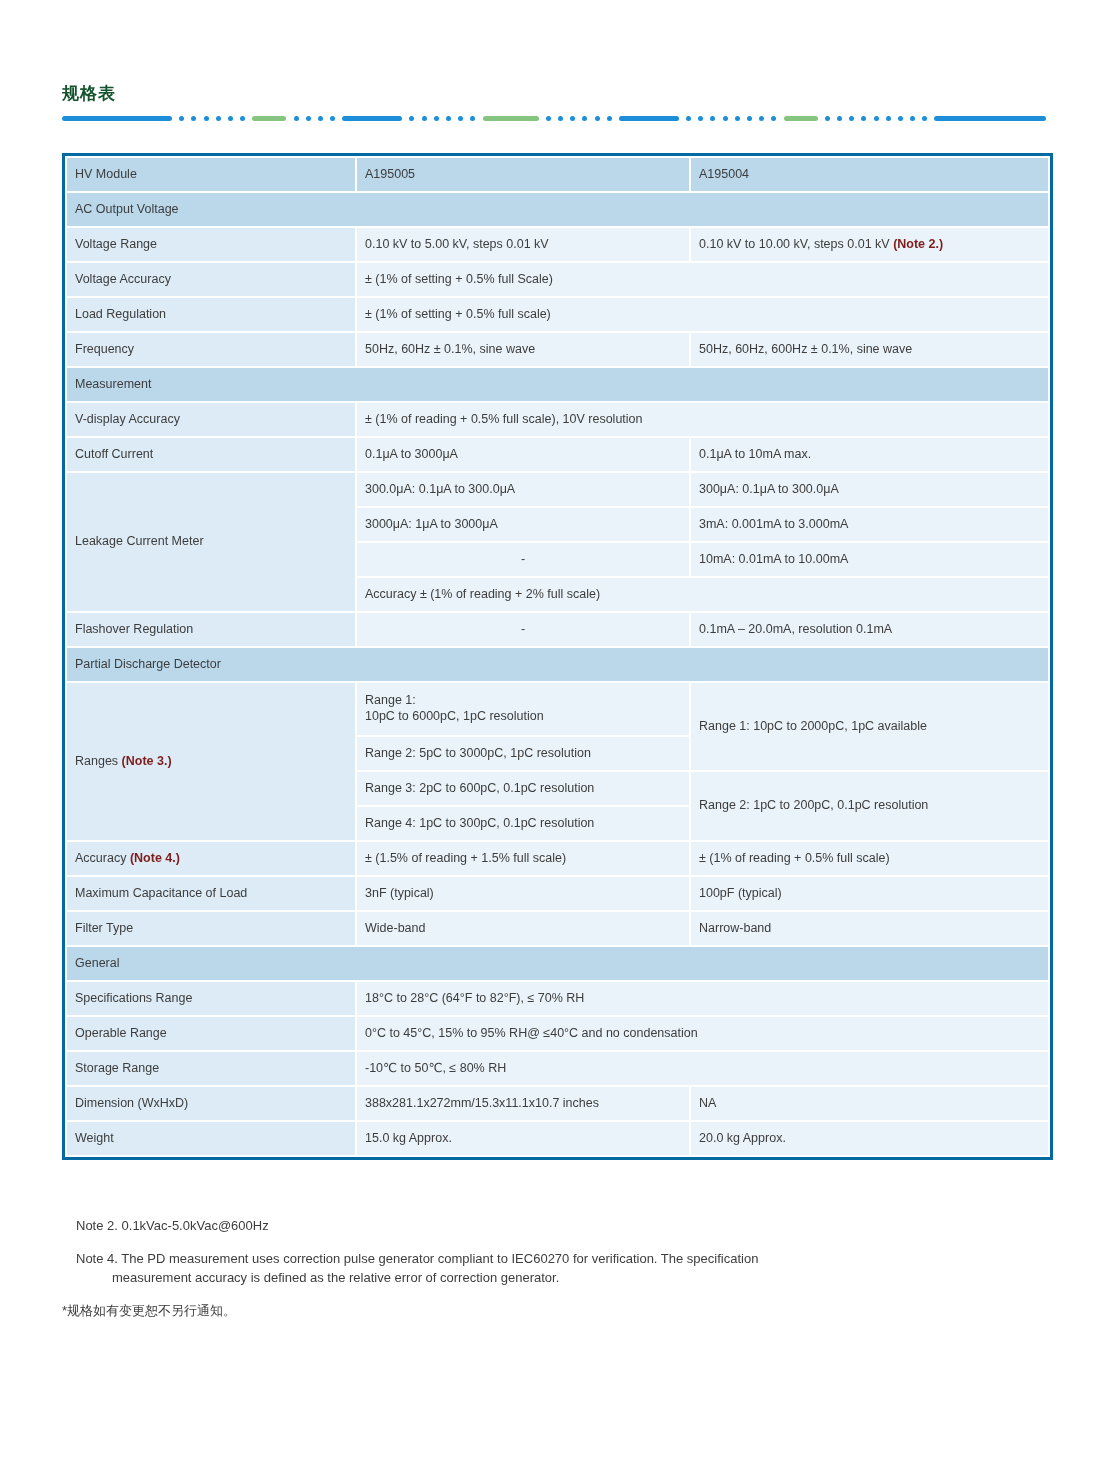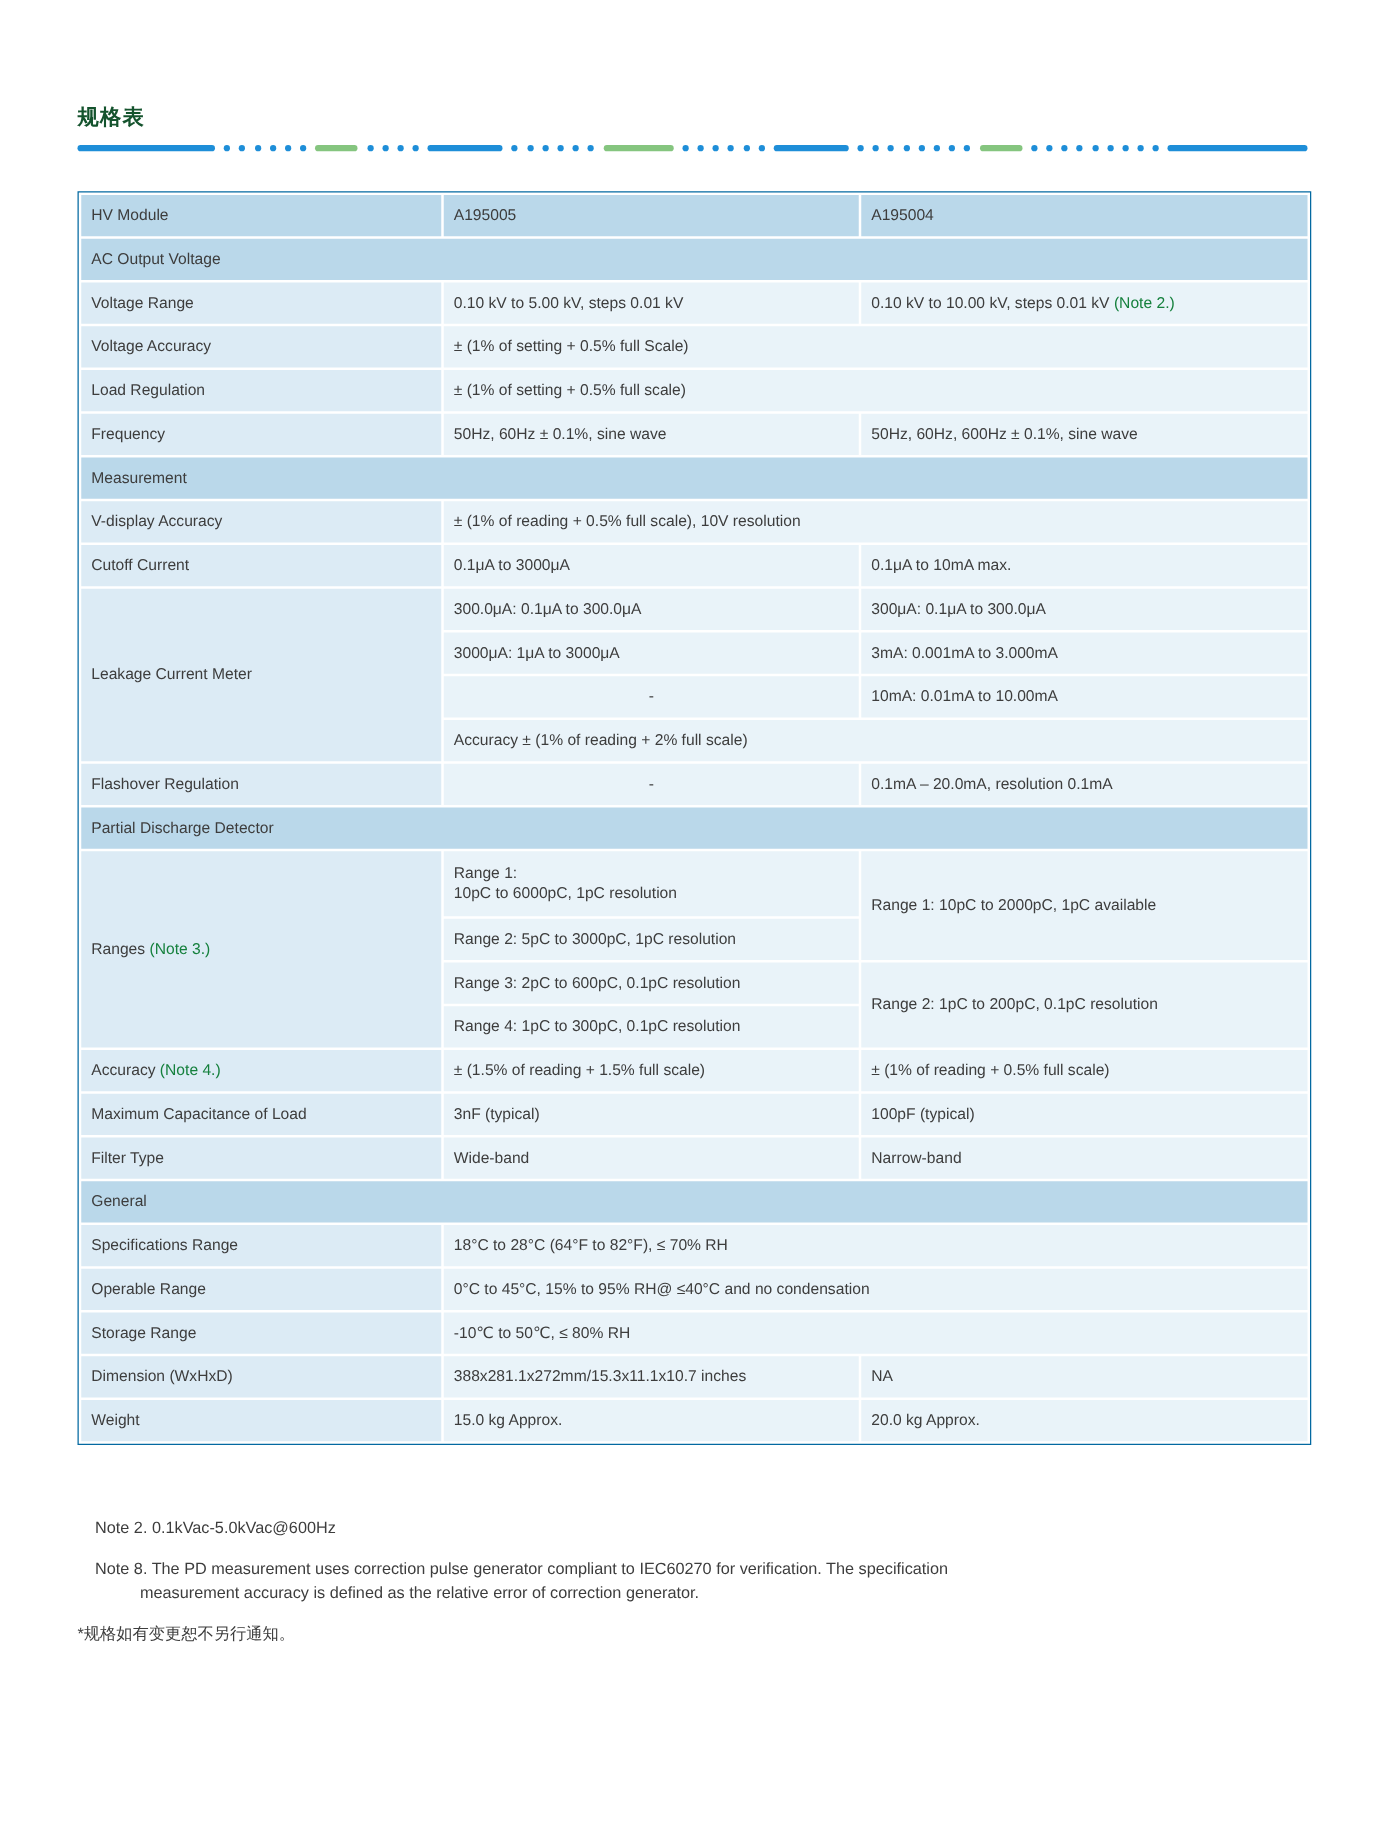--- a/index.html
+++ b/index.html
@@ -16,32 +16,32 @@
   .divider{
     width:985px;height:6px;margin-top:10px;margin-bottom:32px;
     display:flex;align-items:center;justify-content:space-between;
   }
   .dash{height:5px;border-radius:2.5px;flex:0 0 auto;}
   .db{background:#1e8ed8;}
   .dg{background:#85c57f;}
   .dot{width:5px;height:5px;border-radius:50%;background:#1e8ed8;flex:0 0 auto;}
   table.spec{
     width:985px;border-collapse:separate;border-spacing:2px;
-    border:1px solid #0369a1;table-layout:fixed;background:#ffffff;
+    border:3px solid #0369a1;table-layout:fixed;background:#ffffff;
   }
   table.spec td{
     font-size:12.5px;line-height:1.25;padding:4px 8px;height:25px;
     vertical-align:middle;overflow:hidden;
   }
   td.sec{background:#bad8ea;}
   td.lab{background:#dcebf5;}
   td.val{background:#e9f3f9;}
   td.center{text-align:center;}
   tr.tall td{height:44px;}
-  .note{color:#15803d;}
+  .note{color:#7f1d1d;font-weight:bold;}
   .notes{margin-top:56px;width:780px;font-size:13px;line-height:19px;}
   .note-line{margin:14px;padding-left:36px;text-indent:-36px;}
   .disclaimer{margin:2px 0 16px 0;}
 </style>
 </head>
 <body>
 
 <div class="content">
 
   <h1 class="page-title">规格表</h1>
@@ -242,17 +242,17 @@
     <tr>
       <td class="lab">Weight</td>
       <td class="val">15.0 kg Approx.</td>
       <td class="val">20.0 kg Approx.</td>
     </tr>
   </tbody>
     </table>
 
   <div class="notes">
     <p class="note-line"><span>Note 2.</span> <span>0.1kVac-5.0kVac@600Hz</span></p>
-    <p class="note-line"><span>Note 8.</span> <span>The PD measurement uses correction pulse generator compliant to IEC60270 for verification. The specification measurement accuracy is defined as the relative error of correction generator.</span></p>
+    <p class="note-line"><span>Note 4.</span> <span>The PD measurement uses correction pulse generator compliant to IEC60270 for verification. The specification measurement accuracy is defined as the relative error of correction generator.</span></p>
     <p class="disclaimer">*规格如有变更恕不另行通知。</p>
   </div>
 
 </div>
 
 </body></html>

